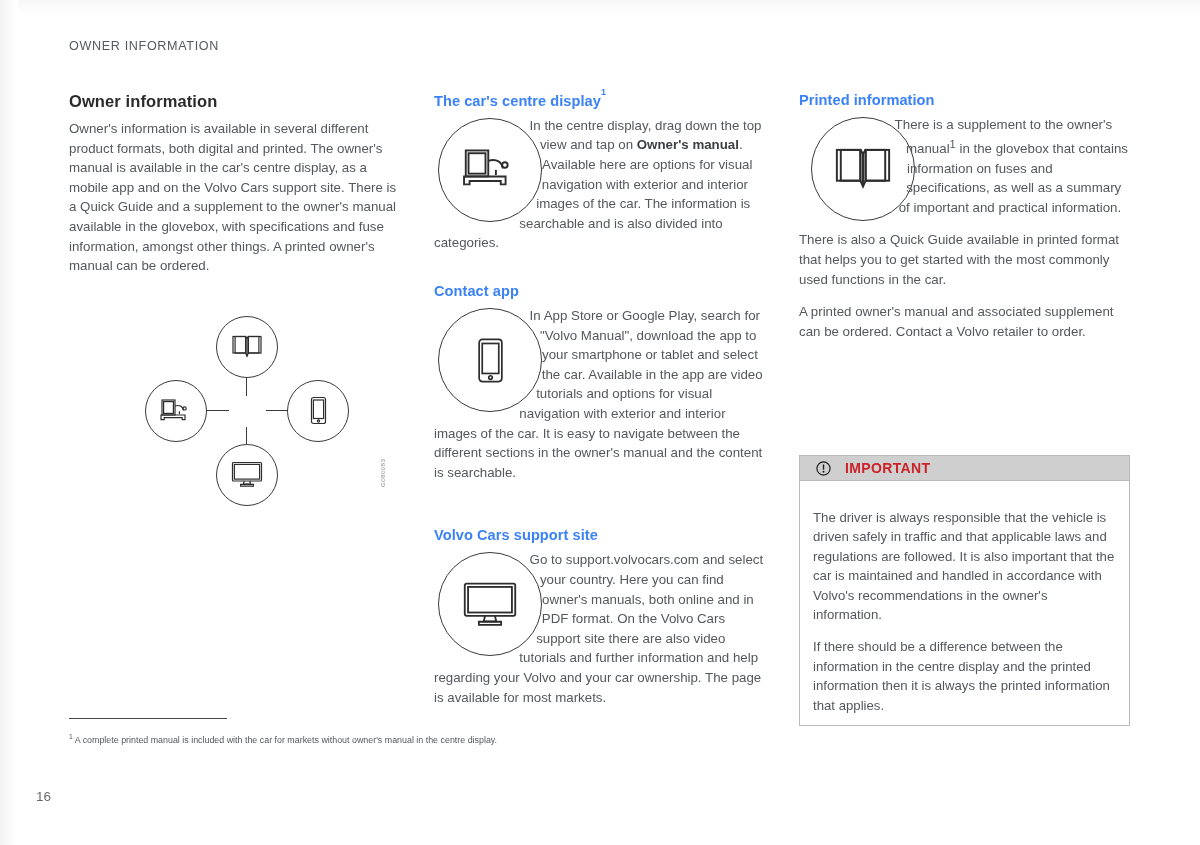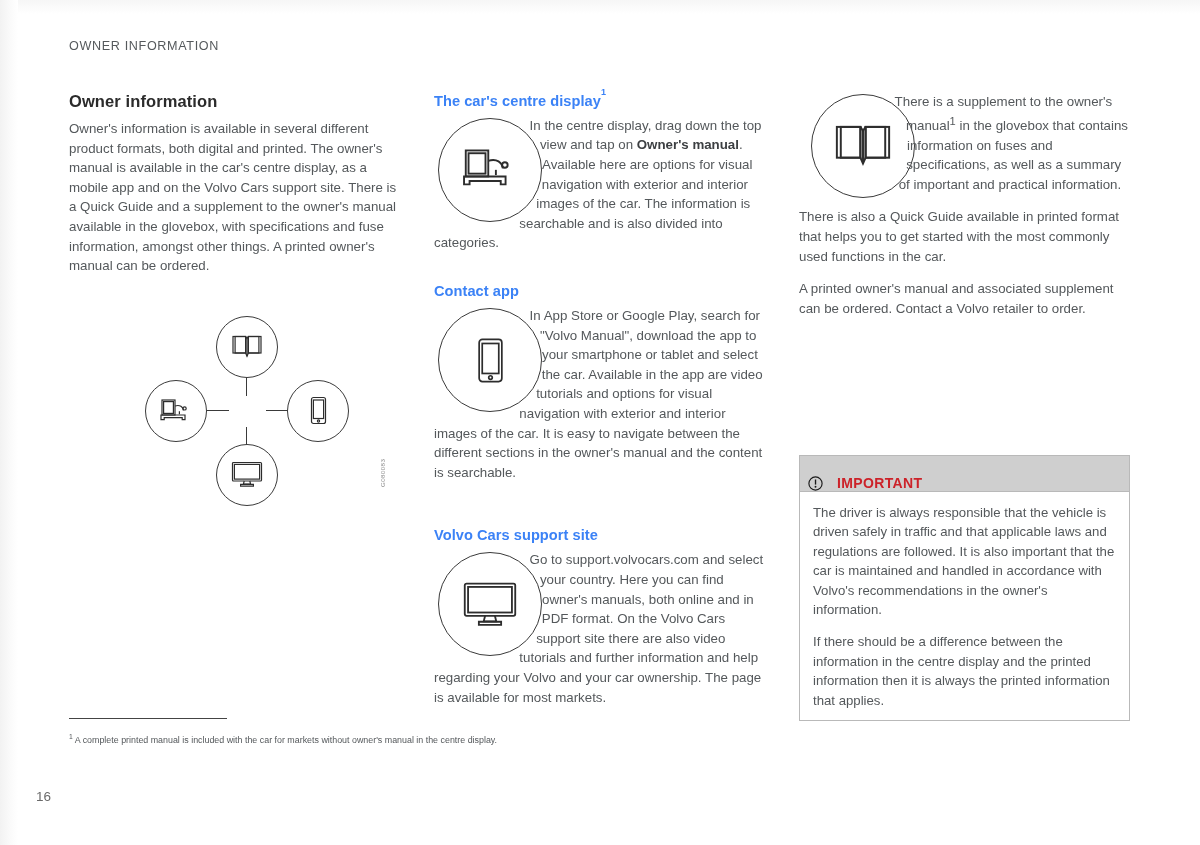--- a/index.html
+++ b/index.html
@@ -163,40 +163,40 @@
     left: 799px;
     top: 455px;
     width: 331px;
     border: 1px solid #b9b9b9;
     background: #ffffff;
     box-sizing: border-box;
   }
   .important-header {
     background: #cfcfcf;
     border-bottom: 1px solid #b9b9b9;
-    height: 36px;
+    height: 25px;
     display: flex;
-    align-items: flex-end;
-    padding-left: 8px;
+    align-items: center;
+    padding-left: 16px;
     box-sizing: border-box;
   }
   .important-icon {
     width: 15px;
     height: 15px;
     flex: 0 0 auto;
     margin-right: 14px;
   }
   .important-label {
     color: #cc2229;
     font-weight: bold;
     font-size: 14px;
     letter-spacing: 0.35px;
   }
   .important-body {
-    padding: 11px 13px 10px 13px;
+    padding: 27px 13px 10px 13px;
   }
   .important-body p {
     font-size: 13.2px;
     line-height: 19.4px;
     color: #54585b;
     margin: 0 0 13px 0;
   }
   .important-body p:last-child { margin-bottom: 0; }
 
   
@@ -373,20 +373,21 @@
           </span>
         </div>
       </div>
       <p class="body-text tight">Go to support.volvocars.com and select your country. Here you can find owner's manuals, both online and in PDF format. On the Volvo Cars support site there are also video tutorials and further information and help regarding your Volvo and your car ownership. The page is available for most markets.</p>
     </div>
 
   </div>
 
   <div class="col" id="col3">
 
+    <h2 class="sub-title">Printed information</h2>
 
     <div class="clearfix">
       <div class="figure-float right-col">
         <div class="circle">
           <span>
             <svg width="56" height="45" viewBox="0 0 30 24">
               <g fill="none" stroke="#2d2d2d" stroke-width="1.05">
                 <rect x="1" y="1.5" width="12.6" height="16.5"></rect>
                 <rect x="3.1" y="1.5" width="10.5" height="16.5"></rect>
                 <rect x="16.4" y="1.5" width="12.6" height="16.5"></rect>

